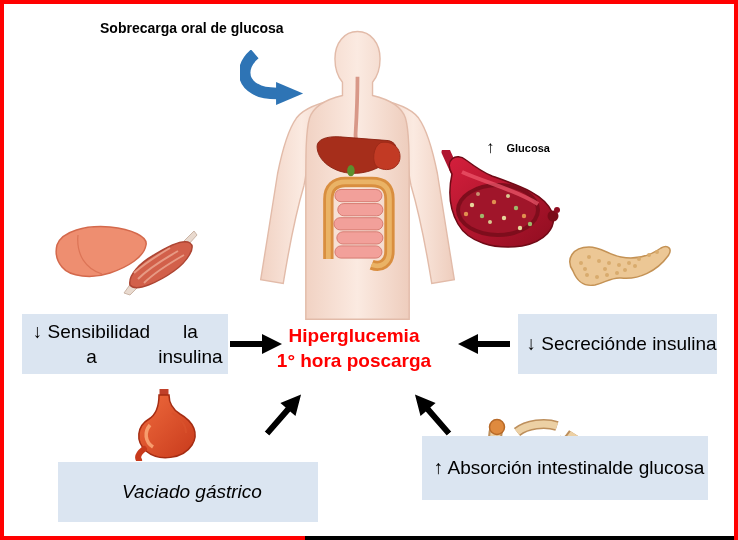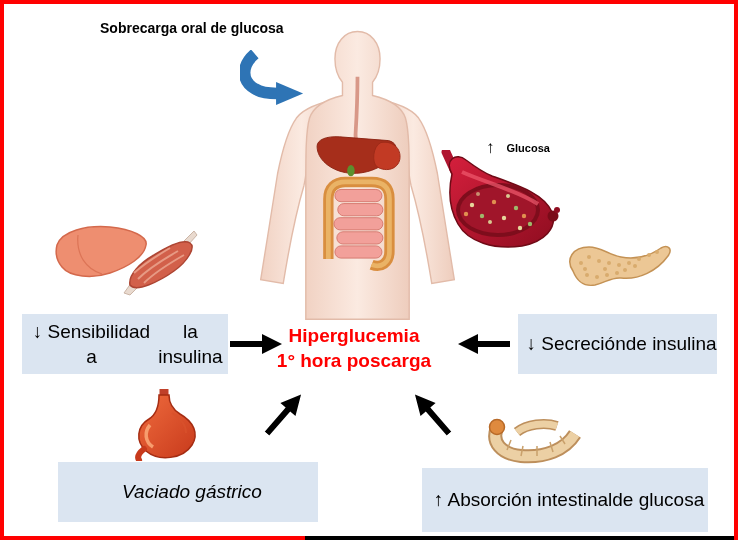--- a/index.html
+++ b/index.html
@@ -26,21 +26,21 @@
   .illus.intestine  { left:487px; top:412px; }
   .illus.blue-arrow { left:240px; top:50px; z-index:4; }
 
   .factor-box { position:absolute; background:#dbe5f1; display:flex; flex-direction:row;
                 justify-content:center; align-items:center; text-align:center;
                 font-size:19px; line-height:1.32; color:#000; z-index:4;padding-left:8px; }
   .factor-line { white-space:pre-wrap; }
   .box-ins-sens { left:22px;  top:314px; width:206px; height:60px; }
   .box-ins-secr { left:518px; top:314px; width:199px; height:60px; }
   .box-gastric  { left:58px;  top:462px; width:260px; height:60px;font-style:italic; }
-  .box-absorp   { left:422px; top:468px; width:286px; height:64px; }
+  .box-absorp   { left:422px; top:436px; width:286px; height:64px; }
 
   .center-text { position:absolute; left:260px; top:324px; width:188px; text-align:center;
                  font-size:19px; font-weight:bold; color:#ff0000; line-height:1.3; z-index:4; }
 
   .arrow { position:absolute; z-index:5; }
   .arrow-left  { left:230px; top:333px; }
   .arrow-right { left:458px; top:333px; transform:scaleX(-1); }
   .arrow-bl    { left:258px; top:403px; transform:rotate(-49deg); }
   .arrow-br    { left:406px; top:403px; transform:rotate(-131deg); }
 </style>

